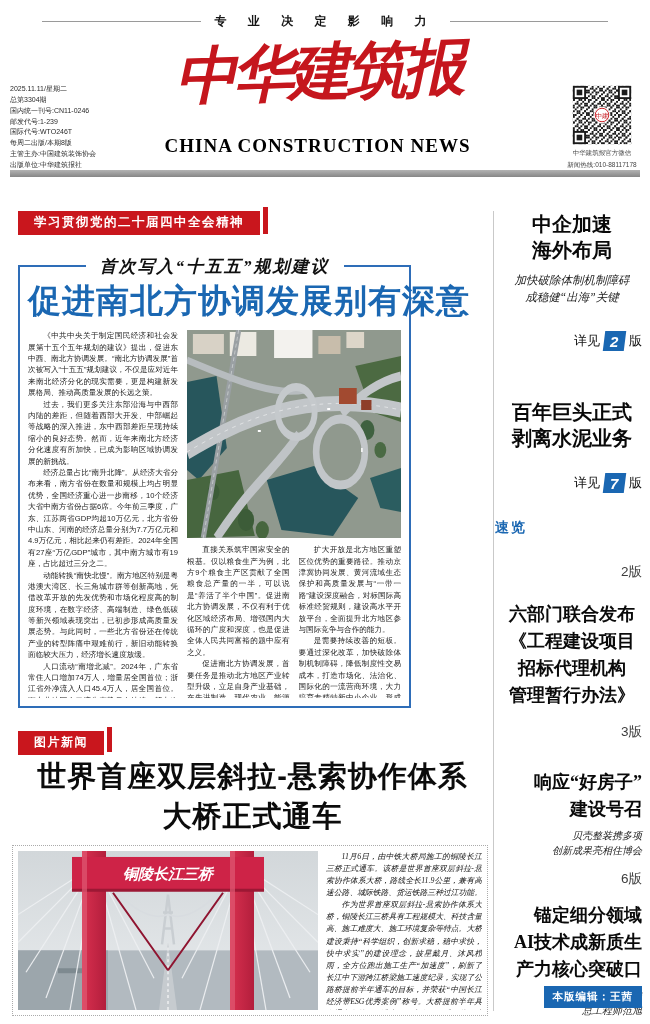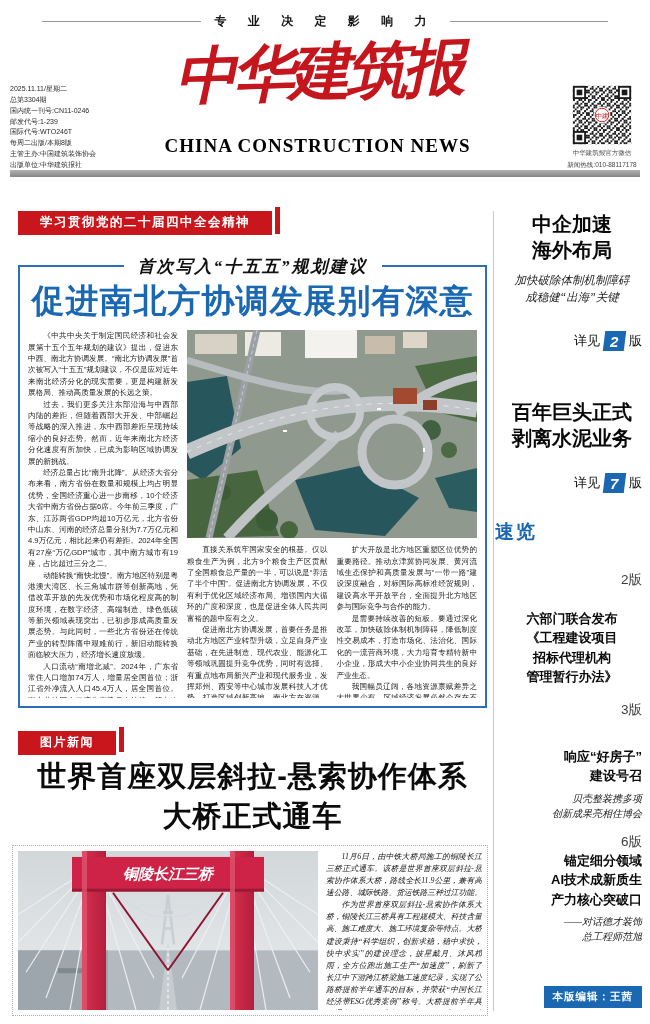--- a/index.html
+++ b/index.html
@@ -17,24 +17,24 @@
   .mast-en{position:absolute;top:135px;left:140px;width:355px;text-align:center;
       font-family:"Liberation Serif",serif;font-weight:bold;font-size:19px;letter-spacing:1px;color:#000;white-space:nowrap;}
   .qr-wrap{position:absolute;top:84px;right:8px;width:80px;text-align:center;}
   .qr-wrap svg{display:block;margin:0 auto;}
   .qr-cap{font-size:6.5px;color:#444;line-height:1.6;margin-top:2px;white-space:nowrap;}
   .mast-bar{position:absolute;top:170px;left:10px;width:630px;height:7px;
       background:linear-gradient(#b3b3b3,#868686);}
   
   .red-banner{position:absolute;display:flex;align-items:flex-start;}
   .banner-box{background:#c9161d;color:#fff;font-weight:bold;font-size:12.5px;
-      padding:3px 22px 4px;letter-spacing:1.5px;white-space:nowrap;}
+      padding:3px 16px 4px;letter-spacing:1.5px;white-space:nowrap;}
   .banner-tail{width:5px;height:27px;background:#c9161d;margin-left:3px;margin-top:-4px;}
   
-  .main-box{position:absolute;top:265px;left:18px;width:469px;height:443px;
+  .main-box{position:absolute;top:265px;left:18px;width:393px;height:443px;
       border:2px solid #2e6db8;box-sizing:border-box;padding:0 8px;background:#fff;}
   .kicker{position:absolute;top:-12px;left:0;right:0;text-align:center;}
   .kicker span{display:inline-block;background:#fff;padding:0 14px;
       font-family:"Liberation Serif",serif;font-style:italic;font-weight:bold;
       font-size:17px;letter-spacing:2px;color:#101010;white-space:nowrap;}
   .headline{margin-top:16px;text-align:center;font-size:33px;font-weight:bold;
       color:#1a67b2;letter-spacing:1px;line-height:1.1;white-space:nowrap;}
   .article-body{display:flex;gap:9px;margin-top:11px;height:368px;overflow:hidden;}
   .colA{width:150px;flex:none;overflow:hidden;}
   .right-part{flex:1;display:flex;flex-direction:column;min-width:0;}
@@ -58,28 +58,28 @@
   .sidebar{position:absolute;top:211px;left:502px;width:140px;height:806px;}
   .st-title{font-size:20px;font-weight:bold;text-align:center;line-height:1.3;color:#090909;}
   .st-sub{margin-top:9px;font-family:"Liberation Serif",serif;font-style:italic;
       font-size:11.5px;text-align:center;line-height:1.5;color:#1c1c1c;}
   .see-row{display:flex;justify-content:flex-end;align-items:center;gap:4px;font-size:13px;color:#111;}
   .see-row.first{margin-top:24px;} .see-row.second{margin-top:22px;}
   .page-box{background:#1a67b2;color:#fff;width:21px;height:20px;display:flex;align-items:center;
       justify-content:center;font-weight:bold;font-style:italic;font-size:15px;transform:skewX(-7deg);}
   .page-box span{transform:skewX(7deg);}
   .t2{margin-top:48px;}
-  .quick-label{margin-top:26px;margin-left:-7px;color:#1a67b2;font-weight:bold;font-size:19px;letter-spacing:2px;}
+  .quick-label{margin-top:26px;margin-left:-7px;color:#1a67b2;font-weight:bold;font-size:14px;letter-spacing:2px;}
   .q-page{text-align:right;font-size:13.5px;color:#3c3c3c;}
   .q-page.p2{margin-top:26px;} .q-page.p3{margin-top:14px;} .q-page.p6{margin-top:12px;}
-  .q-title{font-family:Liberation Sans, sans-serif;font-weight:bold;font-size:13px;
+  .q-title{font-family:Liberation Serif, serif;font-weight:bold;font-size:18px;
       line-height:1.5;color:#0a0a0a;}
   .q-title.center{text-align:center;margin-top:20px;}
   .q-title.right{text-align:right;}
-  .q-title.g2{margin-top:28px;} .q-title.g3{}
+  .q-title.g2{margin-top:28px;} .q-title.g3{margin-top:14px;}
   .q-sub{margin-top:5px;font-family:"Liberation Serif",serif;font-style:italic;
       font-size:10px;text-align:right;line-height:1.5;color:#1c1c1c;}
   .editor-badge{position:absolute;bottom:9px;right:0;background:#1a67b2;color:#fff;
       font-size:10.5px;font-weight:bold;letter-spacing:1px;padding:4px 9px;white-space:nowrap;}
 </style>
 </head>
 <body>
 
 <div class="page">
 

